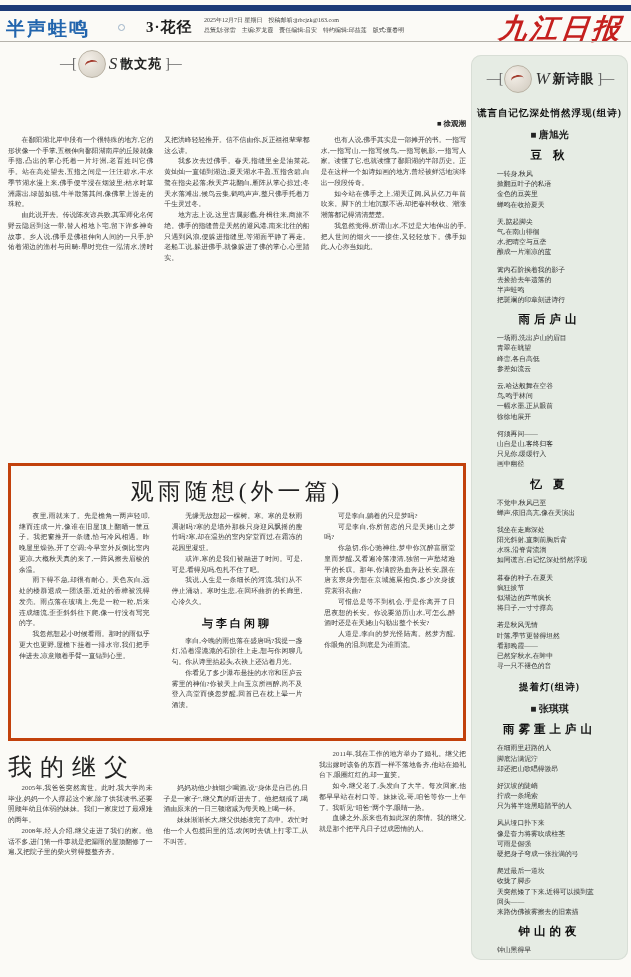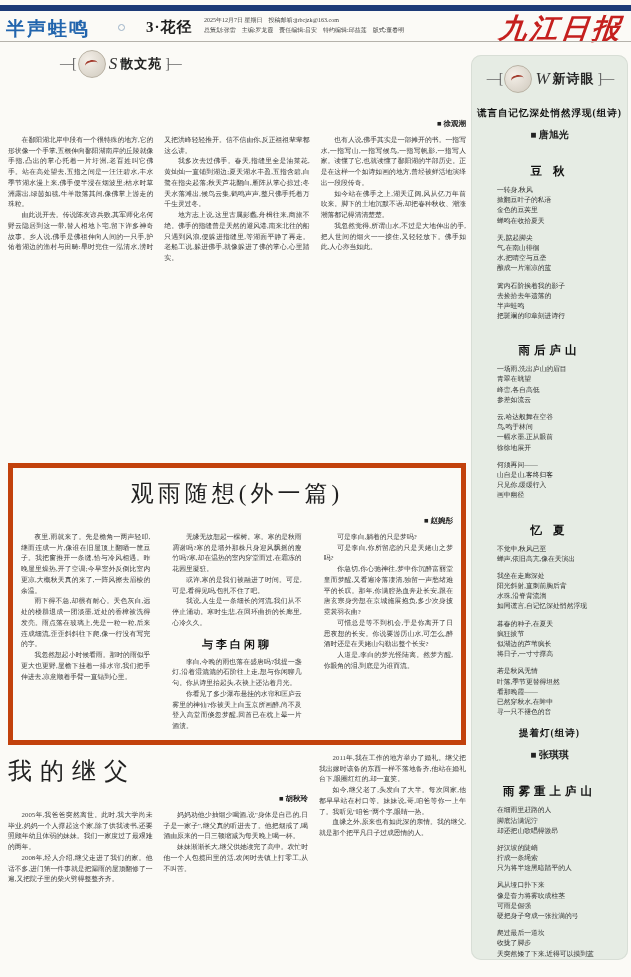--- a/index.html
+++ b/index.html
@@ -27,39 +27,39 @@
   .badge-label{font-weight:bold;font-size:13px;letter-spacing:1px;color:#222;}
   .essay-header{position:relative;height:66px;}
   .essay-header .section-badge{position:absolute;left:52px;top:4px;}
   .a1-title{ text-align:center;font-size:28px;letter-spacing:16px;color:#1f1f1f;margin:0;padding-top:14px;font-weight:normal;}
   .byline{text-align:right;font-size:7.5px;color:#222;margin:7px 0 6px 0;font-weight:bold;}
   .cols3{column-count:3;column-gap:11px;}
   .cols2{column-count:2;column-gap:11px;}
   .bodytext p{font-size:6.8px;line-height:1.58;text-align:justify;text-indent:2em;margin:0;color:#3a3a3a;}
   .a1-body{height:322px;overflow:hidden;}
   
-  .red-box{border:5px solid #c2410c;margin-top:6px;padding:6px 8px 8px 8px;background:#fbfaf6;height:258px;overflow:hidden;}
+  .red-box{border:3px solid #c2410c;margin-top:6px;padding:6px 8px 8px 8px;background:#fbfaf6;height:258px;overflow:hidden;}
   .a2-title{text-align:center;font-size:23px;letter-spacing:4px;font-weight:normal;color:#1f1f1f;margin:4px 0 0 0;}
   .box-cols{display:flex;gap:22px;margin-top:4px;}
   .box-col{flex:1;min-width:0;}
   .sub-head{text-align:center;font-size:11px;font-weight:bold;letter-spacing:3px;margin:8px 0 5px 0;color:#111;}
   
   .a3-wrap{display:flex;gap:11px;margin-top:8px;}
   .a3-left{width:300px;}
   .a3-right{flex:1;min-width:0;}
   .a3-title{font-size:24px;letter-spacing:8px;font-weight:normal;color:#1f1f1f;margin:2px 0 0 0;}
   .a3-body{height:142px;overflow:hidden;}
   .a3-rightbody{height:222px;overflow:hidden;}
   
   .right-panel{position:absolute;left:471px;top:55px;width:157px;height:905px;background:#e6ece4;
                border-radius:10px;box-shadow:0 0 0 1px #d8ded6 inset;padding:10px 0 0 0;box-sizing:border-box;overflow:hidden;}
   .right-panel .section-badge{justify-content:center;margin-bottom:14px;}
   .pg-title{text-align:center;font-size:9.5px;font-weight:bold;letter-spacing:1px;color:#111;margin:10px 4px 0 4px;}
   .pg-author{text-align:center;font-size:10px;font-weight:bold;color:#222;margin:8px 0 2px 0;}
-  .poem-title{text-align:center;font-size:11.5px;font-weight:bold;letter-spacing:4px;color:#111;margin:22px 0 6px 0;}
+  .poem-title{text-align:center;font-size:11.5px;font-weight:bold;letter-spacing:4px;color:#111;margin:6px 0 6px 0;}
   .stanza{padding-left:26px;margin:0 4px 7px 0;}
   .stanza div{font-size:6.8px;line-height:1.5;color:#333;white-space:nowrap;overflow:hidden;}
 </style>
 </head>
 <body>
 
 <div id="page">
 
   <div class="topbar"></div>
   <div class="mast-pub">半声蛙鸣</div>
@@ -89,21 +89,20 @@
         <p>由此说开去。传说陈友谅兵败,其军师化名何野云隐居到这一带,替人相地卜宅,留下许多神奇故事。乡人说,佛手是佛祖伸向人间的一只手,护佑着湖边的渔村与田畴:旱时兜住一泓清水,涝时又把洪峰轻轻推开。信不信由你,反正祖祖辈辈都这么讲。</p>
         <p>我多次去过佛手。春天,指缝里全是油菜花,黄灿灿一直铺到湖边;夏天湖水丰盈,五指含碧,白鹭在指尖起落;秋天芦花翻白,雁阵从掌心掠过;冬天水落滩出,候鸟云集,鹤鸣声声,整只佛手托着万千生灵过冬。</p>
         <p>地方志上说,这里古属彭蠡,舟楫往来,商旅不绝。佛手的指缝曾是天然的避风港,南来北往的船只遇到风浪,便躲进指缝里,等湖面平静了再走。老船工说,躲进佛手,就像躲进了佛的掌心,心里踏实。</p>
         <p>也有人说,佛手其实是一部摊开的书。一指写水,一指写山,一指写候鸟,一指写帆影,一指写人家。读懂了它,也就读懂了鄱阳湖的半部历史。正是在这样一个如诗如画的地方,曾经被鲜活地演绎出一段段传奇。</p>
         <p>如今站在佛手之上,湖天辽阔,风从亿万年前吹来。脚下的土地沉默不语,却把春种秋收、潮涨潮落都记得清清楚楚。</p>
         <p>我忽然觉得,所谓山水,不过是大地伸出的手,把人世间的烟火一一接住,又轻轻放下。佛手如此,人心亦当如此。</p>
       </div>
 
     <div class="red-box">
       <h2 class="a2-title">观雨随想(外一篇)</h2>
-      <div class="byline">■ 赵婉彤</div>
       <div class="box-cols">
         <div class="box-col bodytext">
             <p>夜里,雨就来了。先是檐角一两声轻叩,继而连成一片,像谁在旧屋顶上翻晒一筐豆子。我把窗推开一条缝,恰与冷风相遇。昨晚屋里燥热,开了空调;今早室外反倒比室内更凉,大概秋天真的来了,一阵风擦去眉棱的余温。</p>
             <p>雨下得不急,却很有耐心。天色灰白,远处的楼群退成一团淡墨,近处的香樟被洗得发亮。雨点落在玻璃上,先是一粒一粒,后来连成细流,歪歪斜斜往下爬,像一行没有写完的字。</p>
             <p>我忽然想起小时候看雨。那时的雨似乎更大也更野,屋檐下挂着一排水帘,我们把手伸进去,凉意顺着手臂一直钻到心里。</p>
           </div>
         <div class="box-col">
           <div class="bodytext">
               <p>无缘无故想起一棵树。寒。寒的是秋雨凋谢吗?寒的是墙外那株只身迎风飘摇的瘦竹吗?寒,却在温热的室内穿堂而过,在霜冻的花园里凝驻。</p>
               <p>或许,寒的是我们被融进了时间。可是,可是,看得见吗,包扎不住了吧。</p>
@@ -121,21 +120,20 @@
             <p>你急切,你心驰神往,梦中你沉醉富丽堂皇而梦醒,又看遍冷落凄清,独留一声愁绪难平的长叹。那年,你满腔热血奔赴长安,跟在唐玄宗身旁想在京城施展抱负,多少次身披霓裳羽衣曲?</p>
             <p>可惜总是等不到机会,于是你离开了日思夜想的长安。你说要游历山水,可怎么,醉酒时还是在天姥山勾勒出整个长安?</p>
             <p>人道是,李白的梦光怪陆离。然梦方醒,你眼角的泪,到底是为谁而流。</p>
           </div>
       </div>
     </div>
 
     <div class="a3-wrap">
       <div class="a3-left">
         <h2 class="a3-title">我的继父</h2>
-        <div class="byline">■ 胡秋玲</div>
         <div class="a3-body cols2 bodytext">
             <p>2005年,我爸爸突然离世。此时,我大学尚未毕业,妈妈一个人撑起这个家,除了供我读书,还要照顾年幼且体弱的妹妹。我们一家度过了最艰难的两年。</p>
             <p>2008年,经人介绍,继父走进了我们的家。他话不多,进门第一件事就是把漏雨的屋顶翻修了一遍,又把院子里的柴火劈得整整齐齐。</p>
             <p>妈妈劝他少抽烟少喝酒,说"身体是自己的,日子是一家子",继父真的听进去了。他把烟戒了,喝酒由原来的一日三顿缩减为每天晚上喝一杯。</p>
             <p>妹妹渐渐长大,继父供她读完了高中。农忙时他一个人包揽田里的活,农闲时去镇上打零工,从不叫苦。</p>
           </div>
       </div>
       <div class="a3-right a3-rightbody bodytext">
           <p>2011年,我在工作的地方举办了婚礼。继父把我出嫁时该备的东西一样不落地备齐,他站在婚礼台下,眼圈红红的,却一直笑。</p>
           <p>如今,继父老了,头发白了大半。每次回家,他都早早站在村口等。妹妹说,哥,咱爸等你一上午了。我听见"咱爸"两个字,眼睛一热。</p>

